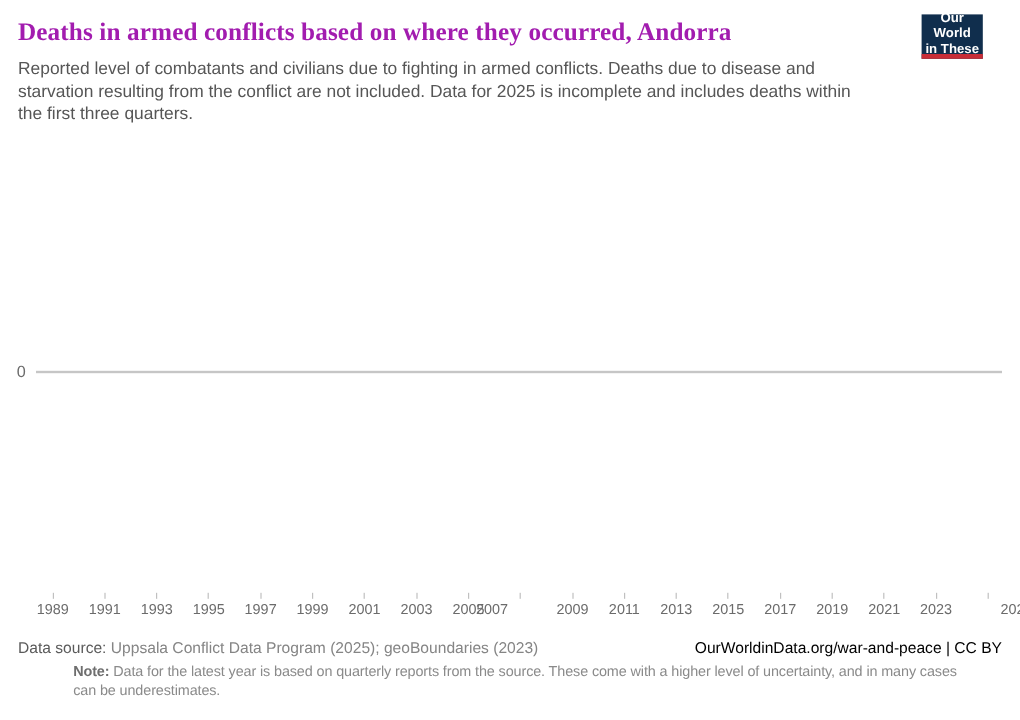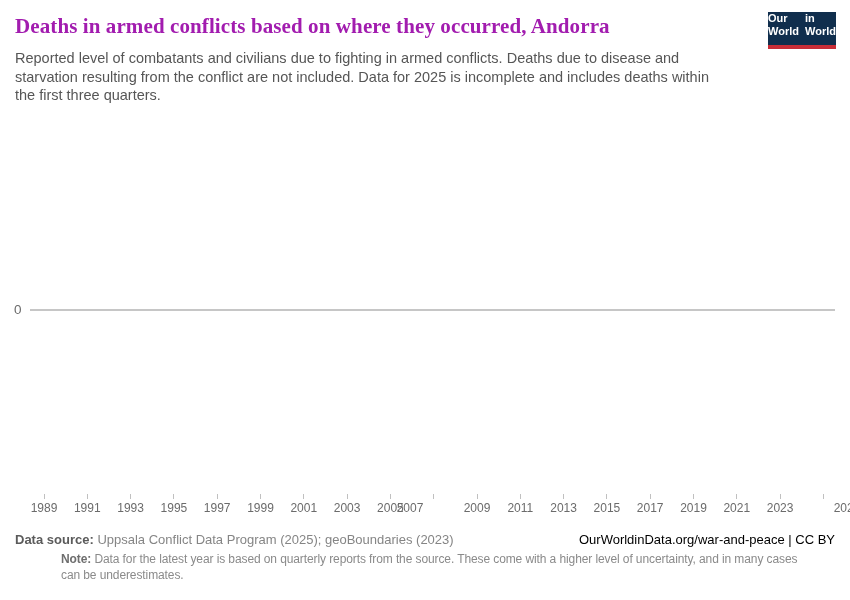--- a/index.html
+++ b/index.html
@@ -23,29 +23,29 @@
   }
   .subtitle{
     position:absolute;left:15px;top:49px;
     font-size:14.5px;
     line-height:18.5px;
     color:#565656;
   }
   .subtitle span{display:block;white-space:nowrap;}
   .logo{
     position:absolute;left:768px;top:12px;
-    width:68px;height:33px;
+    width:51px;height:33px;
     background:#102e4d;
     border-bottom:4px solid #c82d37;
     color:#ffffff;
     font-size:11px;
     font-weight:700;
     line-height:13px;
-    text-align:left;
-    display:flex;flex-direction:row;justify-content:center;
+    text-align:center;
+    display:flex;flex-direction:column;justify-content:center;
     cursor:pointer;
   }
   .logo span{display:block;}
   
   .plot{position:absolute;left:0;top:0;width:850px;height:530px;}
   .zero-label{
     position:absolute;left:14px;top:302px;
     font-size:13.5px;color:#6b6b6b;
   }
   .zero-line{
@@ -64,21 +64,21 @@
     font-size:12px;color:#6b6b6b;
     white-space:nowrap;
   }
   
   .footer-row{
     position:absolute;left:15px;top:532px;
     width:820px;
     display:flex;justify-content:space-between;
     font-size:13px;color:#858585;
   }
-  .footer-row .bold{font-weight:700;color:#5b5b5b;}
+  .footer-row .bold{font-weight:400;color:#5b5b5b;}
   .footer-link{color:#000000;cursor:pointer;white-space:nowrap;}
   .note{
     position:absolute;left:15px;top:552px;
     width:830px;
     font-size:12px;
     line-height:15.5px;
     letter-spacing:-0.1px;
     color:#8a8a8a;
   }
   .note .bold{font-weight:700;color:#6e6e6e;}
@@ -92,21 +92,21 @@
   <h1 class="title">Deaths in armed conflicts based on where they occurred, Andorra</h1>
 
   <div class="subtitle">
     <span>Reported level of combatants and civilians due to fighting in armed conflicts. Deaths due to disease and</span>
     <span>starvation resulting from the conflict are not included. Data for 2025 is incomplete and includes deaths within</span>
     <span>the first three quarters.</span>
   </div>
 
   <div class="logo">
     <span>Our World</span>
-    <span>in World</span>
+    <span>in These</span>
   </div>
 
   <div class="plot">
     <span class="zero-label">0</span>
     <div class="zero-line"></div>
     <div id="x-axis">
         <div class="xtick" style="left: 43.5px;"></div>
         <div class="xlabel" style="left: 44px;">1989</div>
         <div class="xtick" style="left: 86.8px;"></div>
         <div class="xlabel" style="left: 87.3px;">1991</div>

